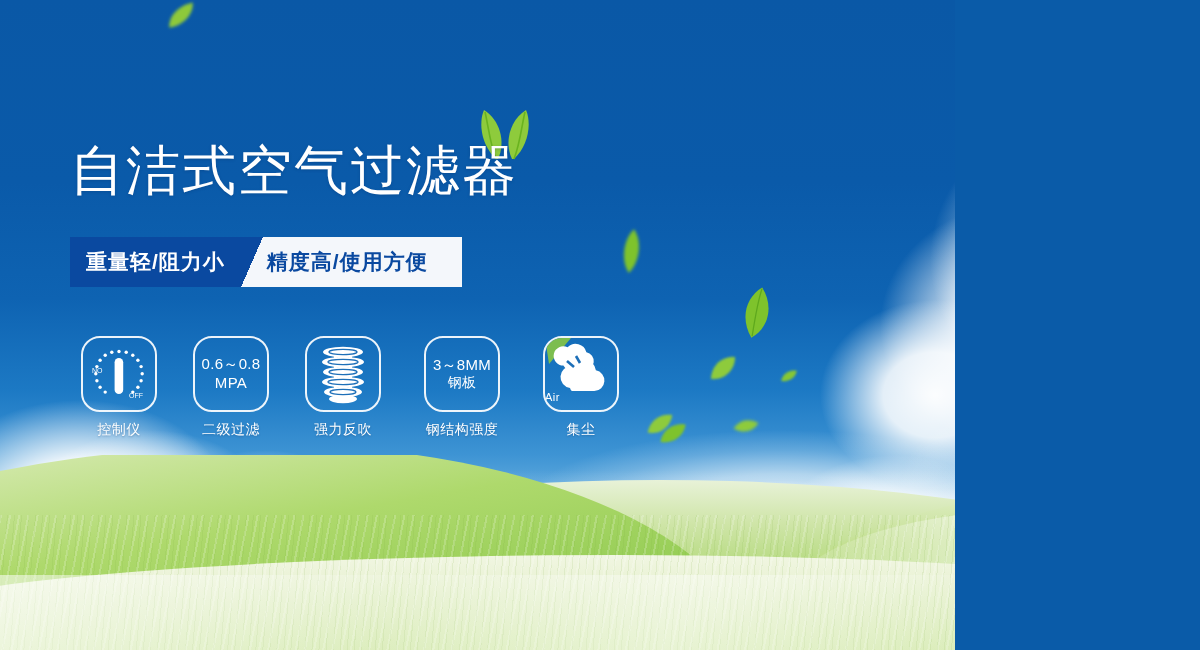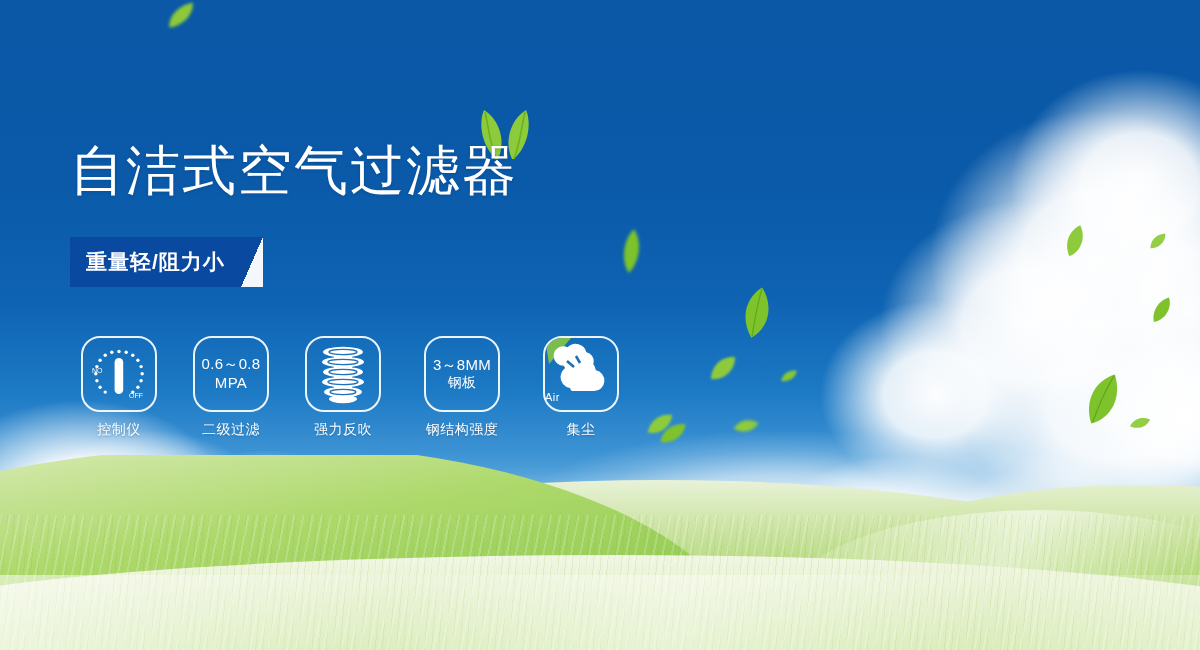--- a/index.html
+++ b/index.html
@@ -1,21 +1,21 @@
 <!DOCTYPE html>
 <html><head>
 <meta charset="utf-8">
 <style>
   * { margin:0; padding:0; box-sizing:border-box; }
   html,body { width:1200px; height:650px; overflow:hidden; background:#0a5ba8; }
   body { font-family:"Liberation Sans","DejaVu Sans",sans-serif; }
 
   #banner {
     position:relative;
-    width:1200px; height:650px;
+    width:955px; height:650px;
     overflow:hidden;
     background:#b91c1c;
   }
 
   
   .sky {
     position:absolute; left:0; top:0; width:1200px; height:650px;
     background:
       linear-gradient(180deg,
         #0a58a6 0%,
@@ -358,20 +358,21 @@
         <path d="M42 51 C56 38 60 16 54 2 C38 12 32 34 40 51 Z" fill="#8ecb3c"></path>
         <path d="M42 51 C48 36 50 16 53 4" stroke="#69b31f" stroke-width="1.6" fill="none"></path>
       </svg>
     </div>
 
     <div class="title">自洁式空气过滤器</div>
 
     <div class="subtitle-bar">
       <div class="sub-left">重量轻/阻力小</div>
       <div class="sub-slant"></div>
+      <div class="sub-right">精度高/使用方便</div>
     </div>
 
     <div class="features">
 
       <div class="feature">
         <div class="fbox">
           <svg width="66" height="66" viewBox="0 0 66 66">
             <g fill="#ffffff">
               <circle cx="33" cy="10.5" r="1.7"></circle>
               <circle cx="40.2" cy="11.3" r="1.7"></circle>

